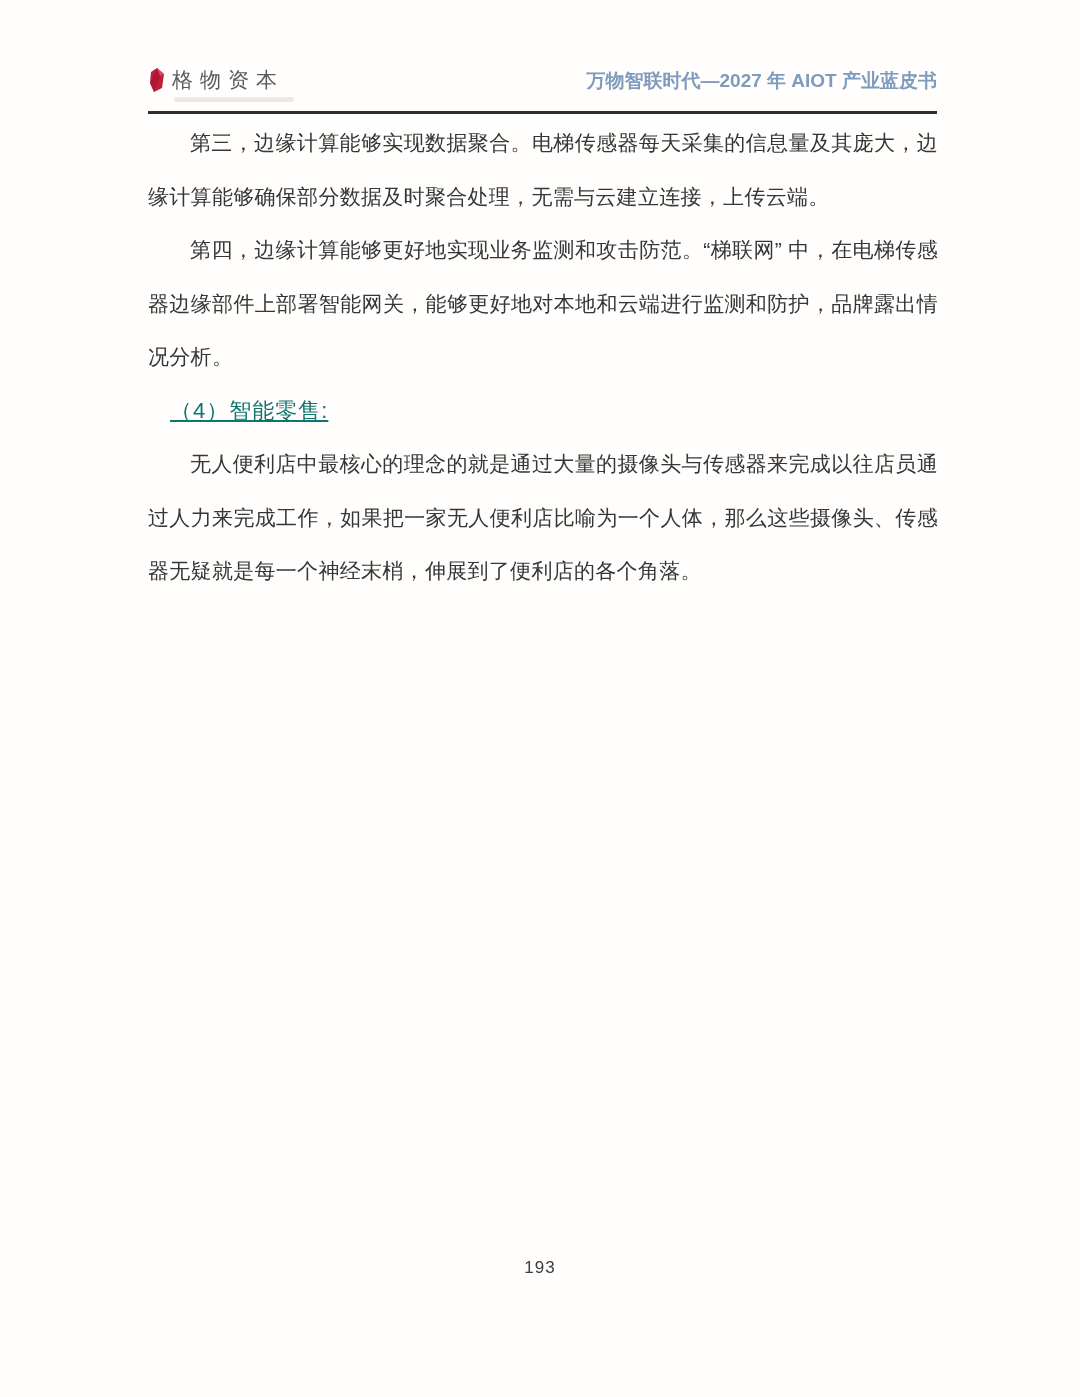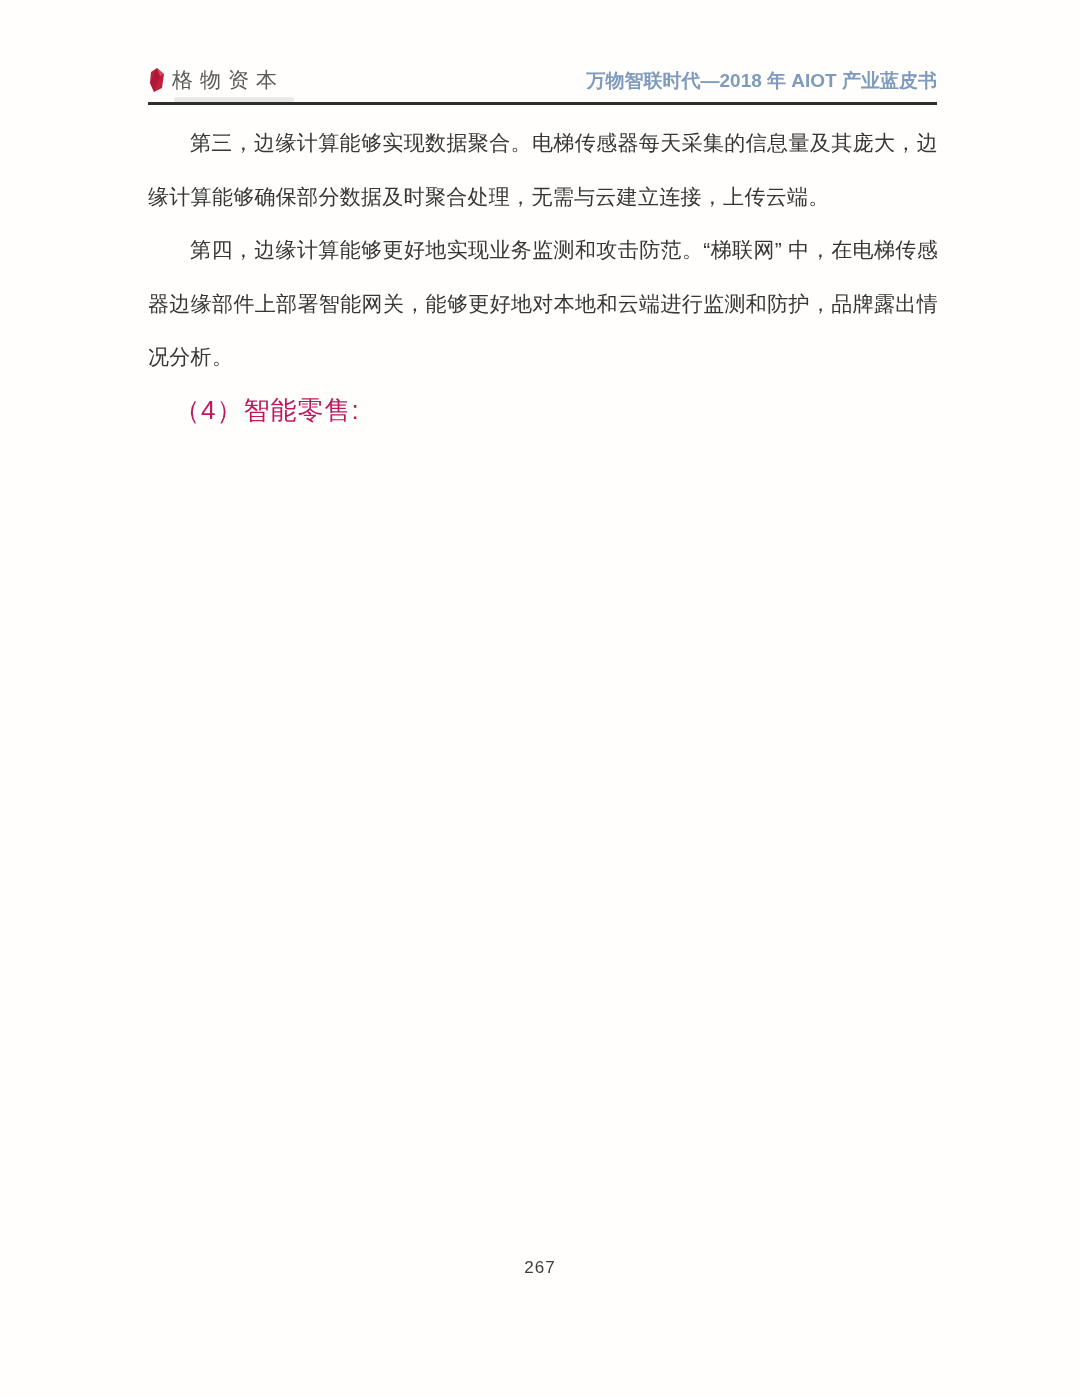--- a/index.html
+++ b/index.html
@@ -17,21 +17,21 @@
   .header {
     position: absolute;
     left: 148px;
     right: 143px;
     top: 66px;
   }
   .header-row {
     display: flex;
     align-items: flex-end;
     justify-content: space-between;
-    padding-bottom: 8px;
+    padding-bottom: 17px;
     border-bottom: 3px solid #2e2e2e;
   }
   .logo {
     display: flex;
     align-items: center;
     gap: 6px;
     position: relative;
   }
   .logo-gem { width: 18px; height: 26px; flex: 0 0 auto; }
   .logo-text {
@@ -68,26 +68,27 @@
     margin: 0;
     font-size: 21px;
     line-height: 53.5px;
     color: #363636;
     text-align: justify;
     text-indent: 2em;
     letter-spacing: 0.3px;
   }
   .section-heading {
     margin: 0;
-    font-size: 26px;
+    font-size: 22px;
     line-height: 53.5px;
-    color: #be185d;
+    color: #0f766e;
     font-weight: 500;
     text-indent: 1em;
     letter-spacing: 1px;
+    text-decoration: underline;
   }
   
   .footer {
     position: absolute;
     left: 0;
     right: 0;
     top: 1258px;
     text-align: center;
   }
   .page-number {
@@ -105,27 +106,28 @@
     <div class="header-row">
       <div class="logo">
         <svg class="logo-gem" viewBox="0 0 18 26">
           <path d="M9 1 L16 7 L14 21 L6 25 L2 16 L3 5 Z" fill="#c01f3c"></path>
           <path d="M9 1 L12 9 L6 25 L2 16 Z" fill="#a5122e" opacity="0.6"></path>
           <path d="M9 1 L16 7 L12 9 Z" fill="#e05a72" opacity="0.7"></path>
         </svg>
         <span class="logo-text">格物资本</span>
         <span class="logo-subtext-faint"></span>
       </div>
-      <div class="doc-title">万物智联时代—2018 年 AIOT 产业蓝皮书</div>
+      <div class="doc-title">万物智联时代—2027 年 AIOT 产业蓝皮书</div>
     </div>
   </div>
 
   <div class="content">
     <p class="para">第三，边缘计算能够实现数据聚合。电梯传感器每天采集的信息量及其庞大，边缘计算能够确保部分数据及时聚合处理，无需与云建立连接，上传云端。</p>
     <p class="para">第四，边缘计算能够更好地实现业务监测和攻击防范。“梯联网” 中，在电梯传感器边缘部件上部署智能网关，能够更好地对本地和云端进行监测和防护，品牌露出情况分析。</p>
     <p class="section-heading">（4）智能零售:</p>
+    <p class="para">无人便利店中最核心的理念的就是通过大量的摄像头与传感器来完成以往店员通过人力来完成工作，如果把一家无人便利店比喻为一个人体，那么这些摄像头、传感器无疑就是每一个神经末梢，伸展到了便利店的各个角落。</p>
   </div>
 
   <div class="footer">
-    <span class="page-number">267</span>
+    <span class="page-number">193</span>
   </div>
 
 </div>
 
 </body></html>

